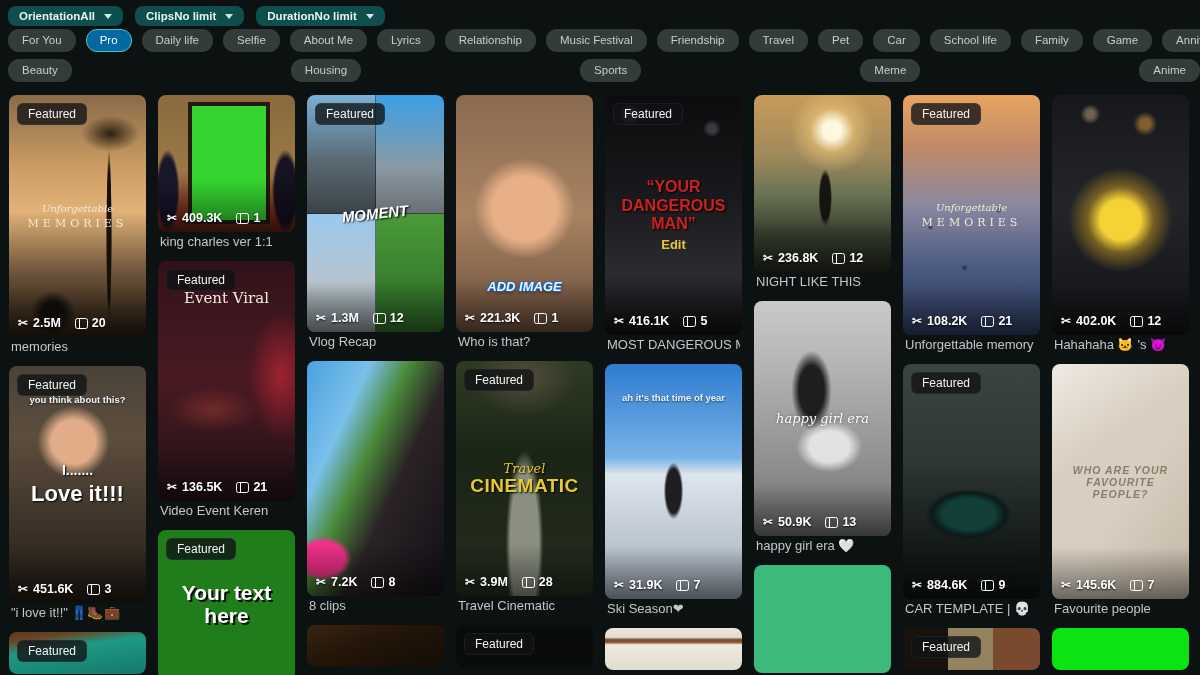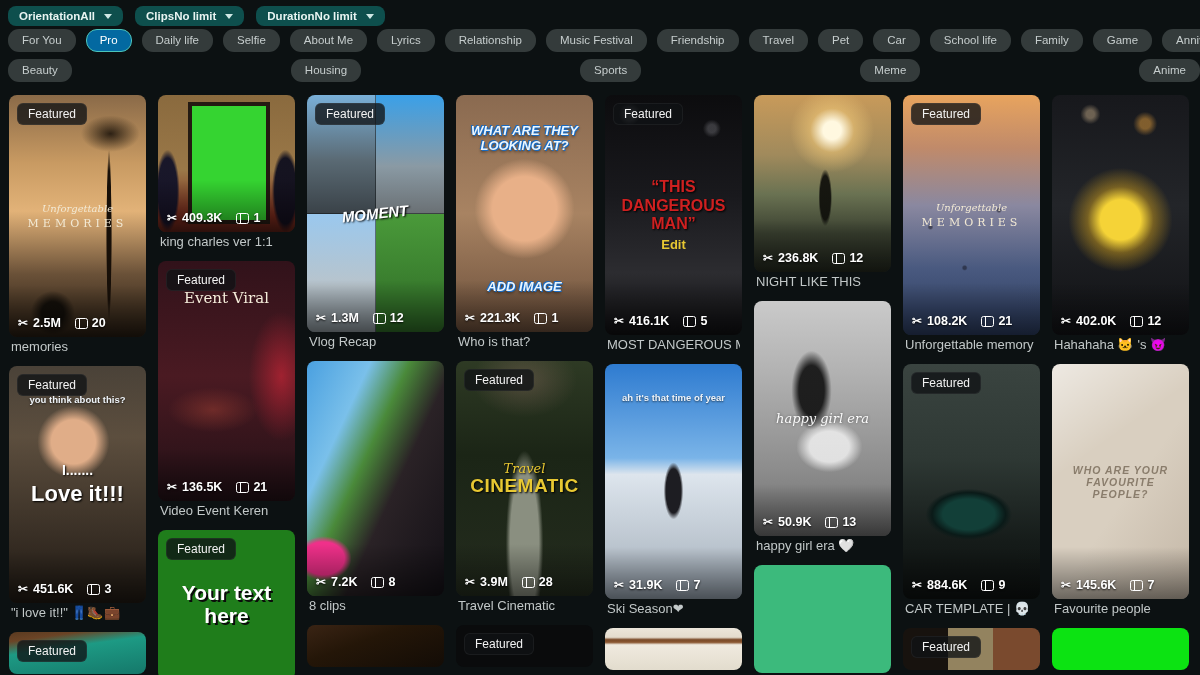--- a/index.html
+++ b/index.html
@@ -343,21 +343,20 @@
         <div class="card-title">8 clips</div>
       </article>
       <article class="card">
         <div class="thumb t-wood-dark" style="height: 42px;"></div>
       </article>
     </div>
     <div class="col">
       <article class="card">
         <div class="thumb t-meme-tan" style="height: 237px;">
           <div class="overlays">
-            <span class="ov ov-meme ov-top">WHAT ARE THEY LOOKING AT?</span>
             <span class="ov ov-meme ov-bottom">ADD IMAGE</span>
           </div>
           <div class="scrim"></div>
           <div class="stats">
             <span class="scis">✂</span>
             <span>221.3K</span>
             <span class="gap"></span>
             <span style="display: flex;">
               <svg width="13" height="11" viewBox="0 0 13 11" fill="none">
                 <rect x="0.5" y="0.5" width="12" height="10" rx="2" stroke="#fff"></rect>
@@ -396,21 +395,21 @@
         <div class="thumb t-black" style="height: 42px;">
           <div class="badge">Featured</div>
         </div>
       </article>
     </div>
     <div class="col">
       <article class="card">
         <div class="thumb t-night-street" style="height: 240px;">
           <div class="badge">Featured</div>
           <div class="overlays">
-            <span class="ov ov-red">“THIS DANGEROUS MAN”</span>
+            <span class="ov ov-red">“YOUR DANGEROUS MAN”</span>
             <span class="ov ov-edit">Edit</span>
           </div>
           <div class="scrim"></div>
           <div class="stats">
             <span class="scis">✂</span>
             <span>416.1K</span>
             <span class="gap"></span>
             <span style="display: flex;">
               <svg width="13" height="11" viewBox="0 0 13 11" fill="none">
                 <rect x="0.5" y="0.5" width="12" height="10" rx="2" stroke="#fff"></rect>

